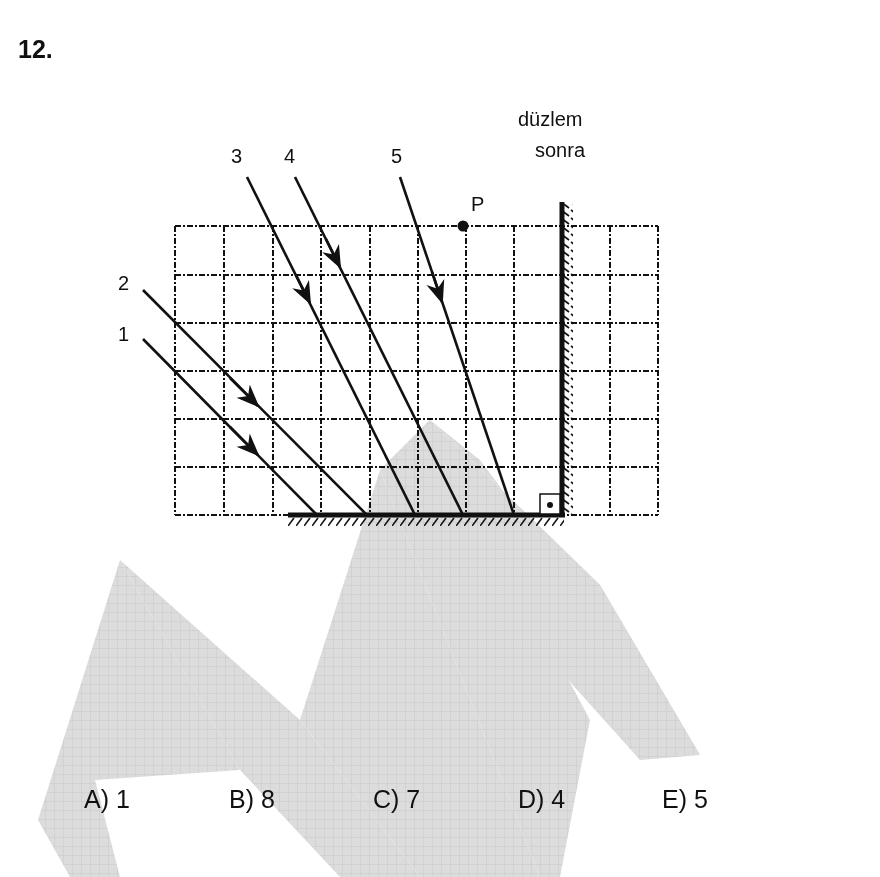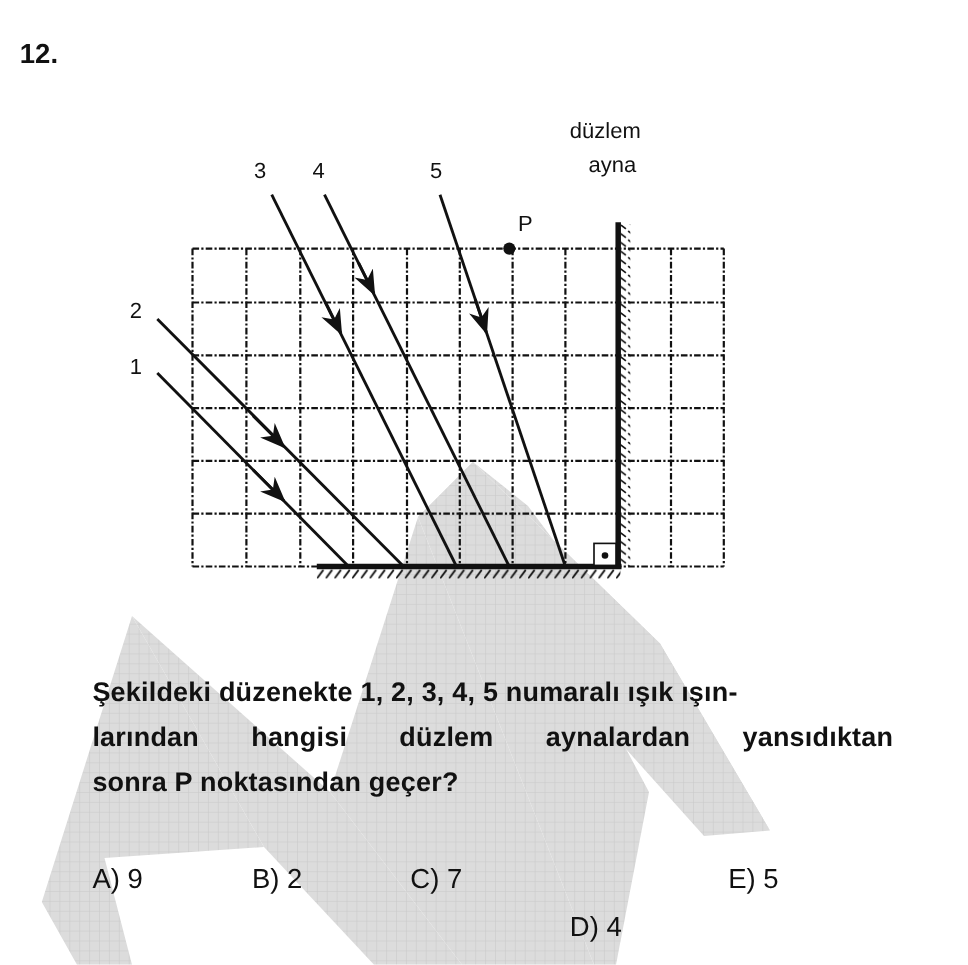--- a/index.html
+++ b/index.html
@@ -114,28 +114,23 @@
     </g>
   </svg>
 
   <div class="label" style="left:231px;top:129px;">3</div>
   <div class="label" style="left:284px;top:129px;">4</div>
   <div class="label" style="left:391px;top:129px;">5</div>
   <div class="label" style="left:118px;top:256px;">2</div>
   <div class="label" style="left:118px;top:307px;">1</div>
   <div class="label" style="left:471px;top:177px;">P</div>
   <div class="label" style="left:518px;top:92px;">düzlem</div>
-  <div class="label" style="left:535px;top:123px;">ayna</div>
+  <div class="label" style="left:535px;top:123px;">sonra</div>
 
-  <div class="question">
-    <span>Şekildeki düzenekte 1, 2, 3, 4, 5 numaralı ışık ışın-</span><br>
-    <span style="display:inline-block;width:100%;text-align:justify;text-align-last:justify;">larından hangisi düzlem aynalardan yansıdıktan</span><br>
-    <span>sonra P noktasından geçer?</span>
-  </div>
 
   <div class="choices">
-    <div class="choice" style="left:0px;">A) 9</div>
-    <div class="choice" style="left:145px;">B) 2</div>
+    <div class="choice" style="left:0px;">A) 1</div>
+    <div class="choice" style="left:145px;">B) 8</div>
     <div class="choice" style="left:289px;">C) 7</div>
-    <div class="choice" style="left:434px;margin-top:44px;">D) 4</div>
+    <div class="choice" style="left:434px;">D) 4</div>
     <div class="choice" style="left:578px;">E) 5</div>
   </div>
 </div>
 
 </body></html>

